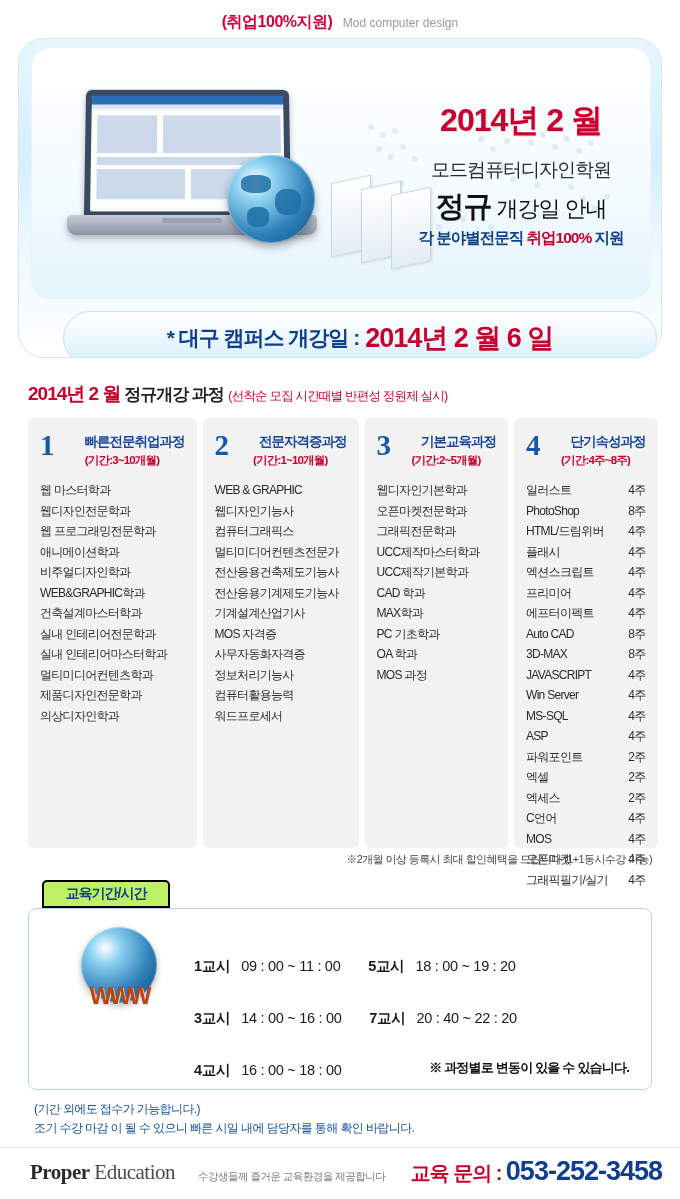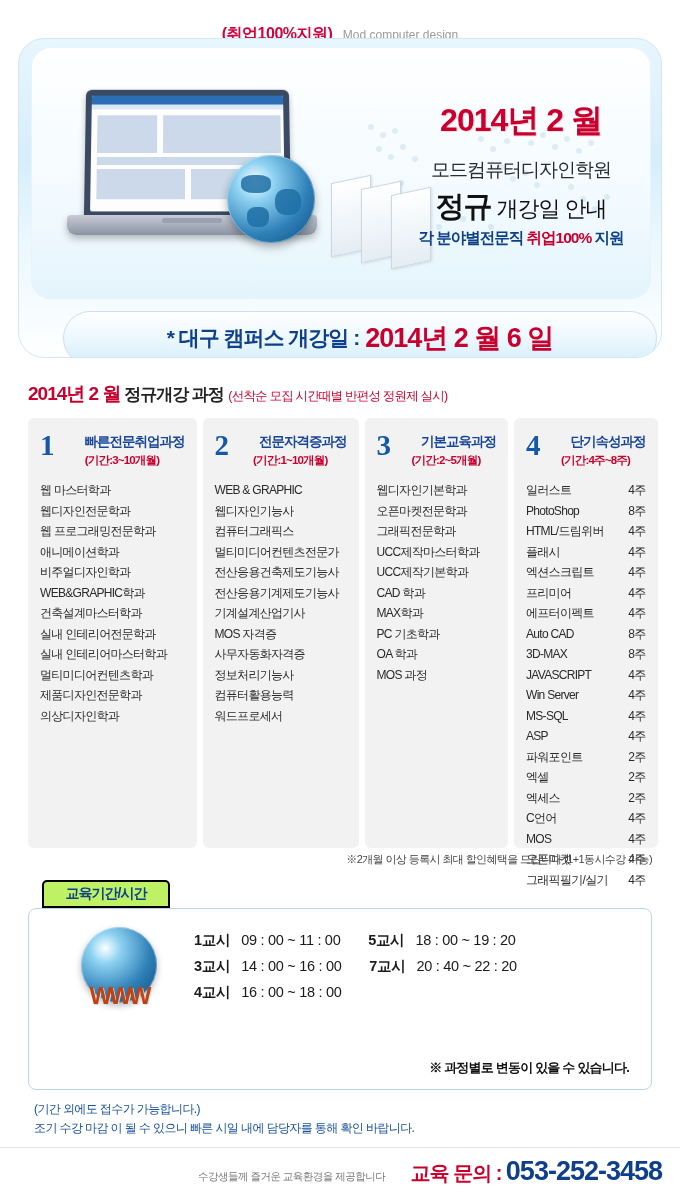--- a/index.html
+++ b/index.html
@@ -16,21 +16,21 @@
   }
   .page {
     position: relative;
     width: 680px;
     height: 1199px;
   }
 
   
   .topline {
     position: absolute;
-    top: 24px; left: 0; width: 680px;
+    top: 12px; left: 0; width: 680px;
     text-align: center;
   }
   .topline .job {
     color: #d6003c;
     font-weight: bold;
     font-size: 16px;
     letter-spacing: -0.5px;
   }
   .topline .mod {
     color: #9a9a9a;
@@ -323,20 +323,21 @@
     position: absolute;
     left: 165px; top: 18px;
     width: 450px;
   }
   .sched-row {
     font-size: 14.5px;
     color: #1a1a1a;
     letter-spacing: -0.3px;
     line-height: 26px;
     white-space: nowrap;
+    margin-top: 26px;
   }
   .sched-row .lbl { font-weight: bold; }
   .sched-row .second { margin-left: 24px; }
   .sched-note {
     position: absolute;
     right: 22px; bottom: 12px;
     font-size: 13px;
     color: #111;
     font-weight: bold;
     letter-spacing: -0.8px;
@@ -636,20 +637,23 @@
     </div>
     <div class="sched-note">※ 과정별로 변동이 있을 수 있습니다.</div>
   </div>
 
   <div class="foot-notes">
     <div>(기간 외에도 접수가 가능합니다.)</div>
     <div>조기 수강 마감 이 될 수 있으니 빠른 시일 내에 담당자를 통해 확인 바랍니다.</div>
   </div>
 
   <div class="footer-bar">
+    <div class="brand">
+      <b>Proper</b><span> Education</span>
+    </div>
     <div class="brand-sub">수강생들께 즐거운 교육환경을 제공합니다</div>
     <div class="contact">
       <span class="lbl">교육 문의 :</span>
       <span class="num">053-252-3458</span>
     </div>
   </div>
 
 </div>
 
 </body></html>

